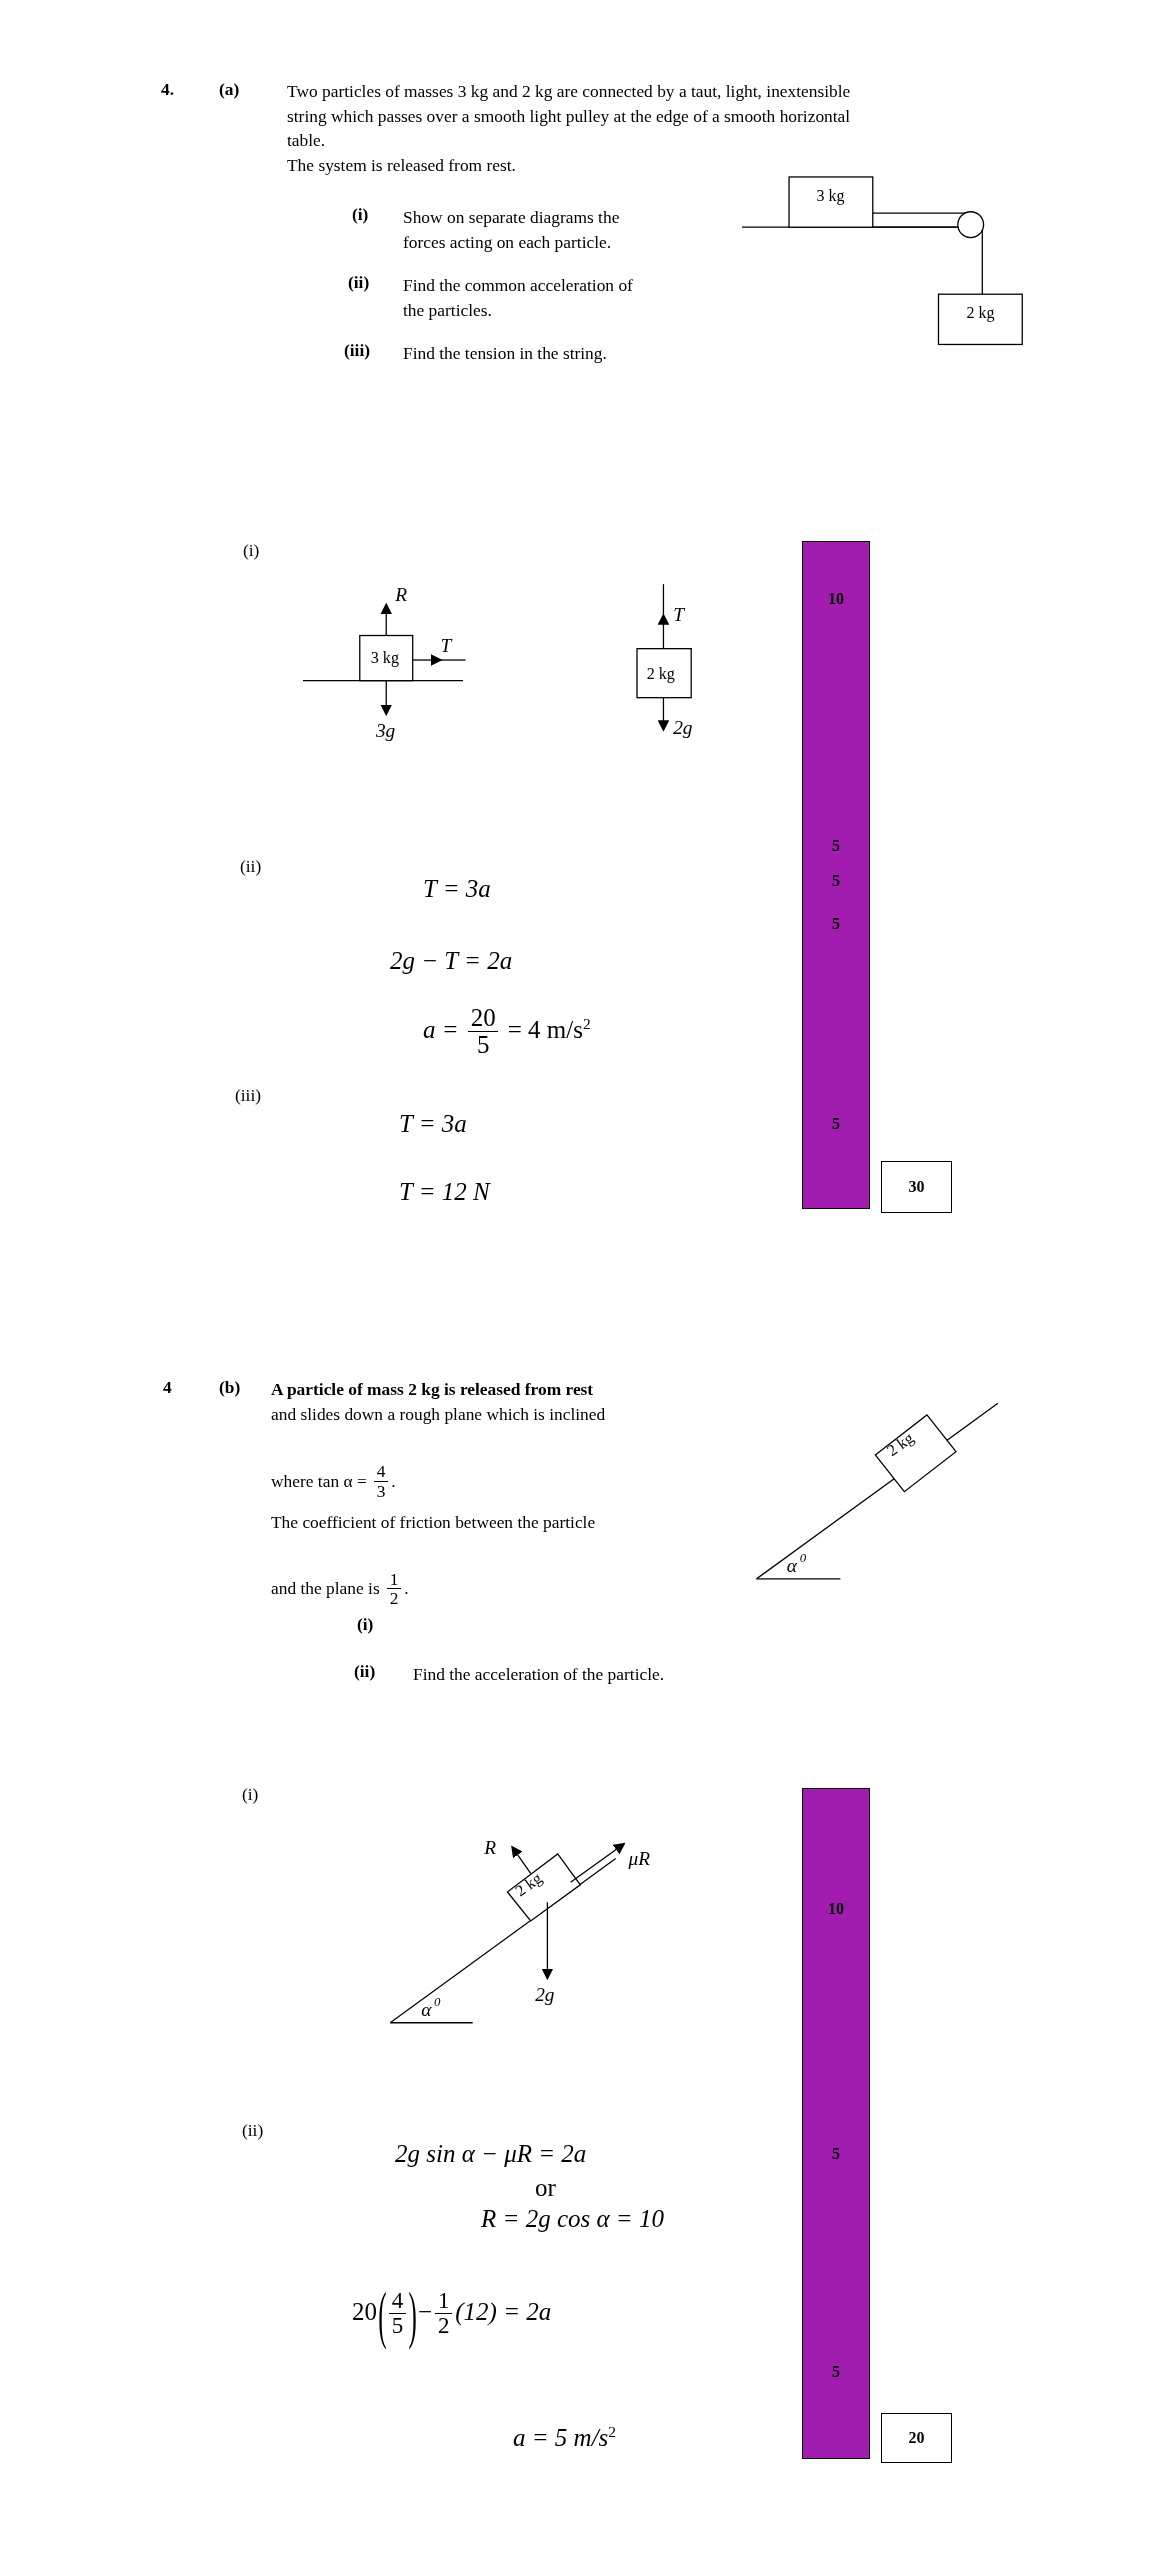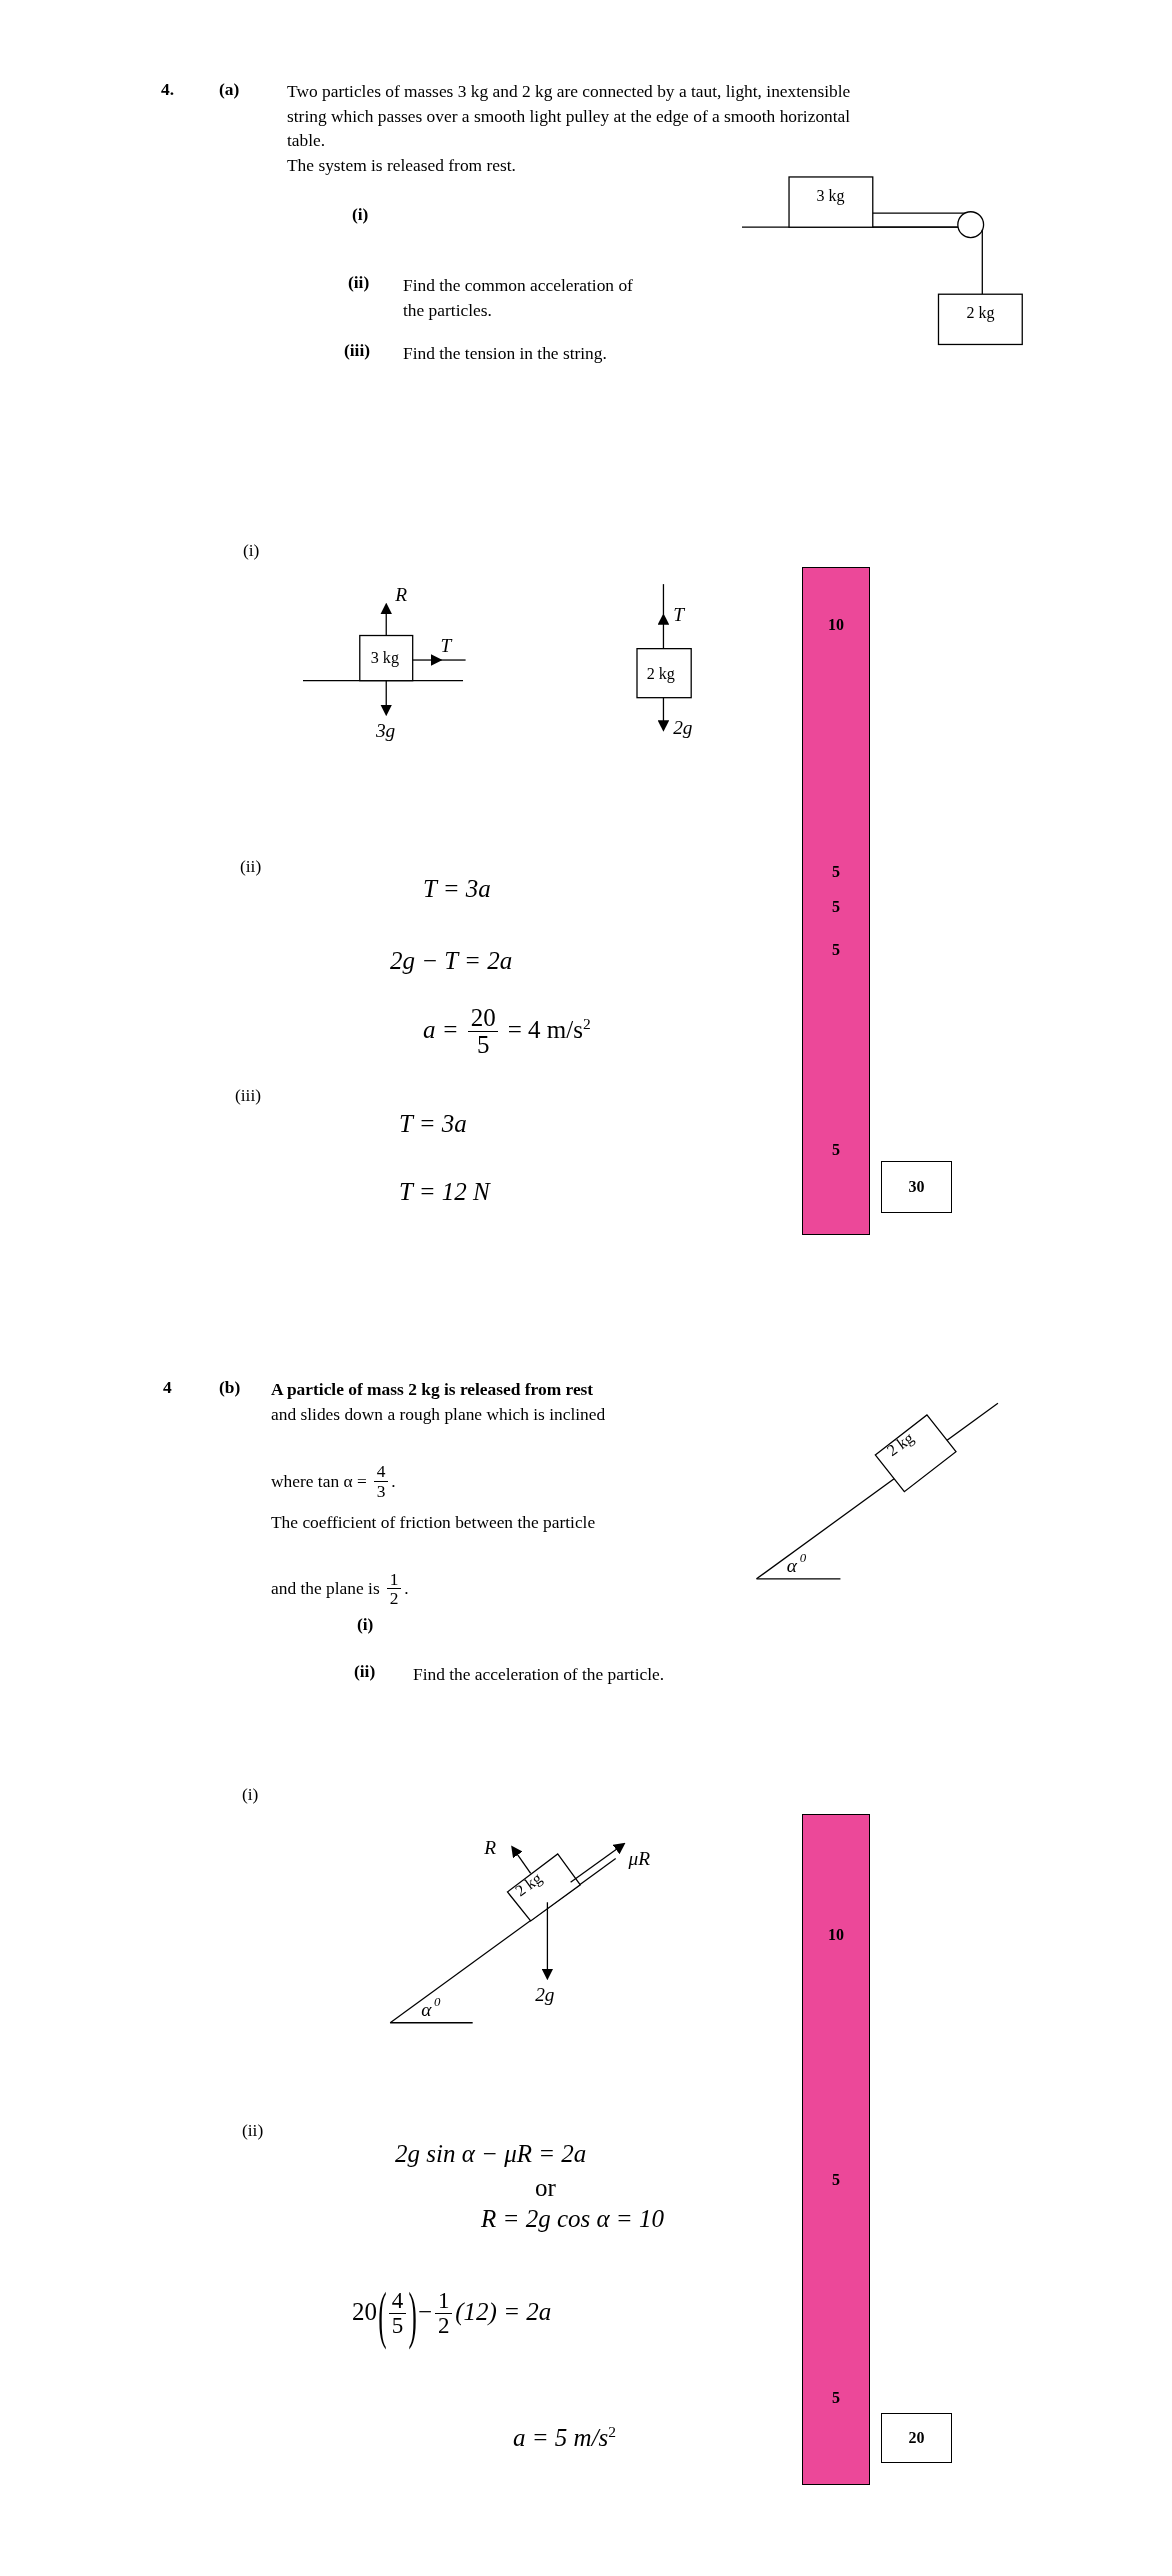--- a/index.html
+++ b/index.html
@@ -83,23 +83,22 @@
     position: absolute;
     top: 50%;
     transform: translateY(-50%) scaleY(2.5);
     font-size: 1em;
   }
   .bigparen::before { content: "("; left: 1.3px; }
   .bigparen::after  { content: ")"; right: 1.3px; }
   .marks-col {
     position: absolute;
     border: 1.3px solid #000;
-    background: #ec4899;
+    background: #a21caf;
     box-sizing: border-box;
-    margin-top: 26px;
   }
   .marks-val {
     position: absolute;
     font-size: 16px;
     font-weight: bold;
     text-align: center;
     width: 100%;
     left: 0;
   }
   .total-box {
@@ -133,20 +132,22 @@
 <div class="page">
 
   <div class="abs qnum" style="left:161px; top:81px;">4.</div>
   <div class="abs qpart" style="left:219px; top:81px;">(a)</div>
   <div class="abs qbody" style="left:287px; top:79px; width:600px;">Two particles of masses 3 kg and 2 kg are connected by a taut, light, inextensible
 string which passes over a smooth light pulley at the edge of  a smooth horizontal
 table.
 The system is released from rest.</div>
 
   <div class="abs romlabel" style="left:352px; top:206px;">(i)</div>
+  <div class="abs romtext" style="left:403px; top:205px; width:290px;">Show on separate diagrams the
+forces acting on each particle.</div>
 
   <div class="abs romlabel" style="left:348px; top:274px;">(ii)</div>
   <div class="abs romtext" style="left:403px; top:273px; width:297px;">Find the common acceleration of
 the particles.</div>
 
   <div class="abs romlabel" style="left:344px; top:342px;">(iii)</div>
   <div class="abs romtext" style="left:403px; top:341px; width:297px;">Find the tension in the string.</div>
 
   <div class="abs" style="left:742px; top:165px; width:335px; height:194px;">
     <svg width="335" height="194" viewBox="0 0 520 300">

